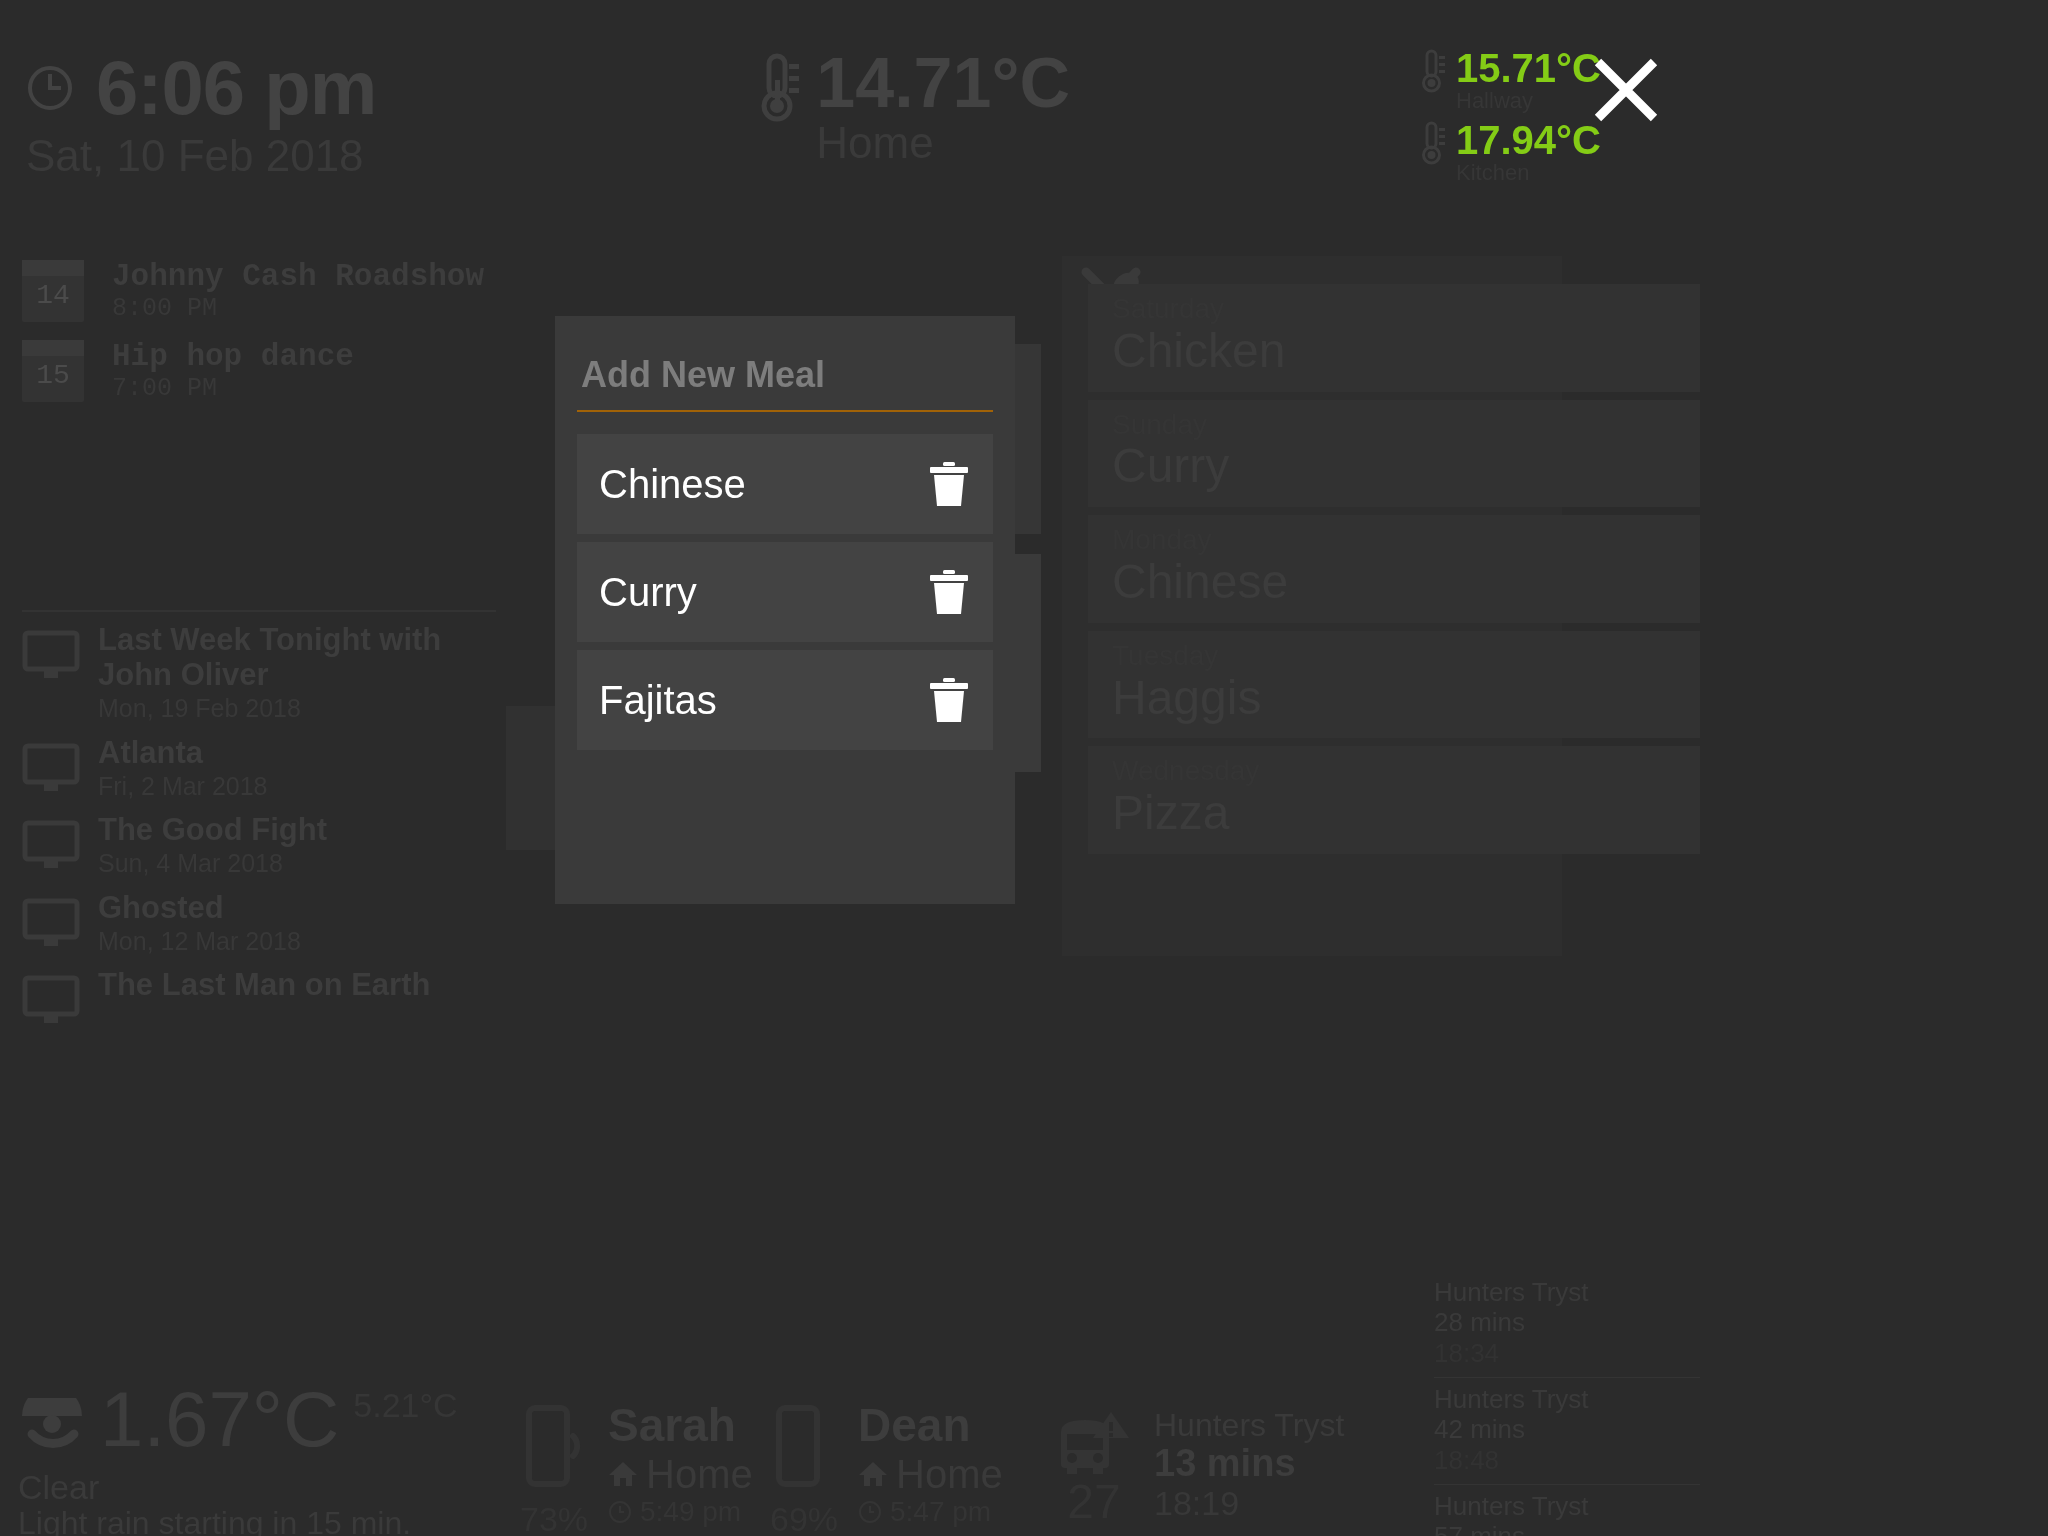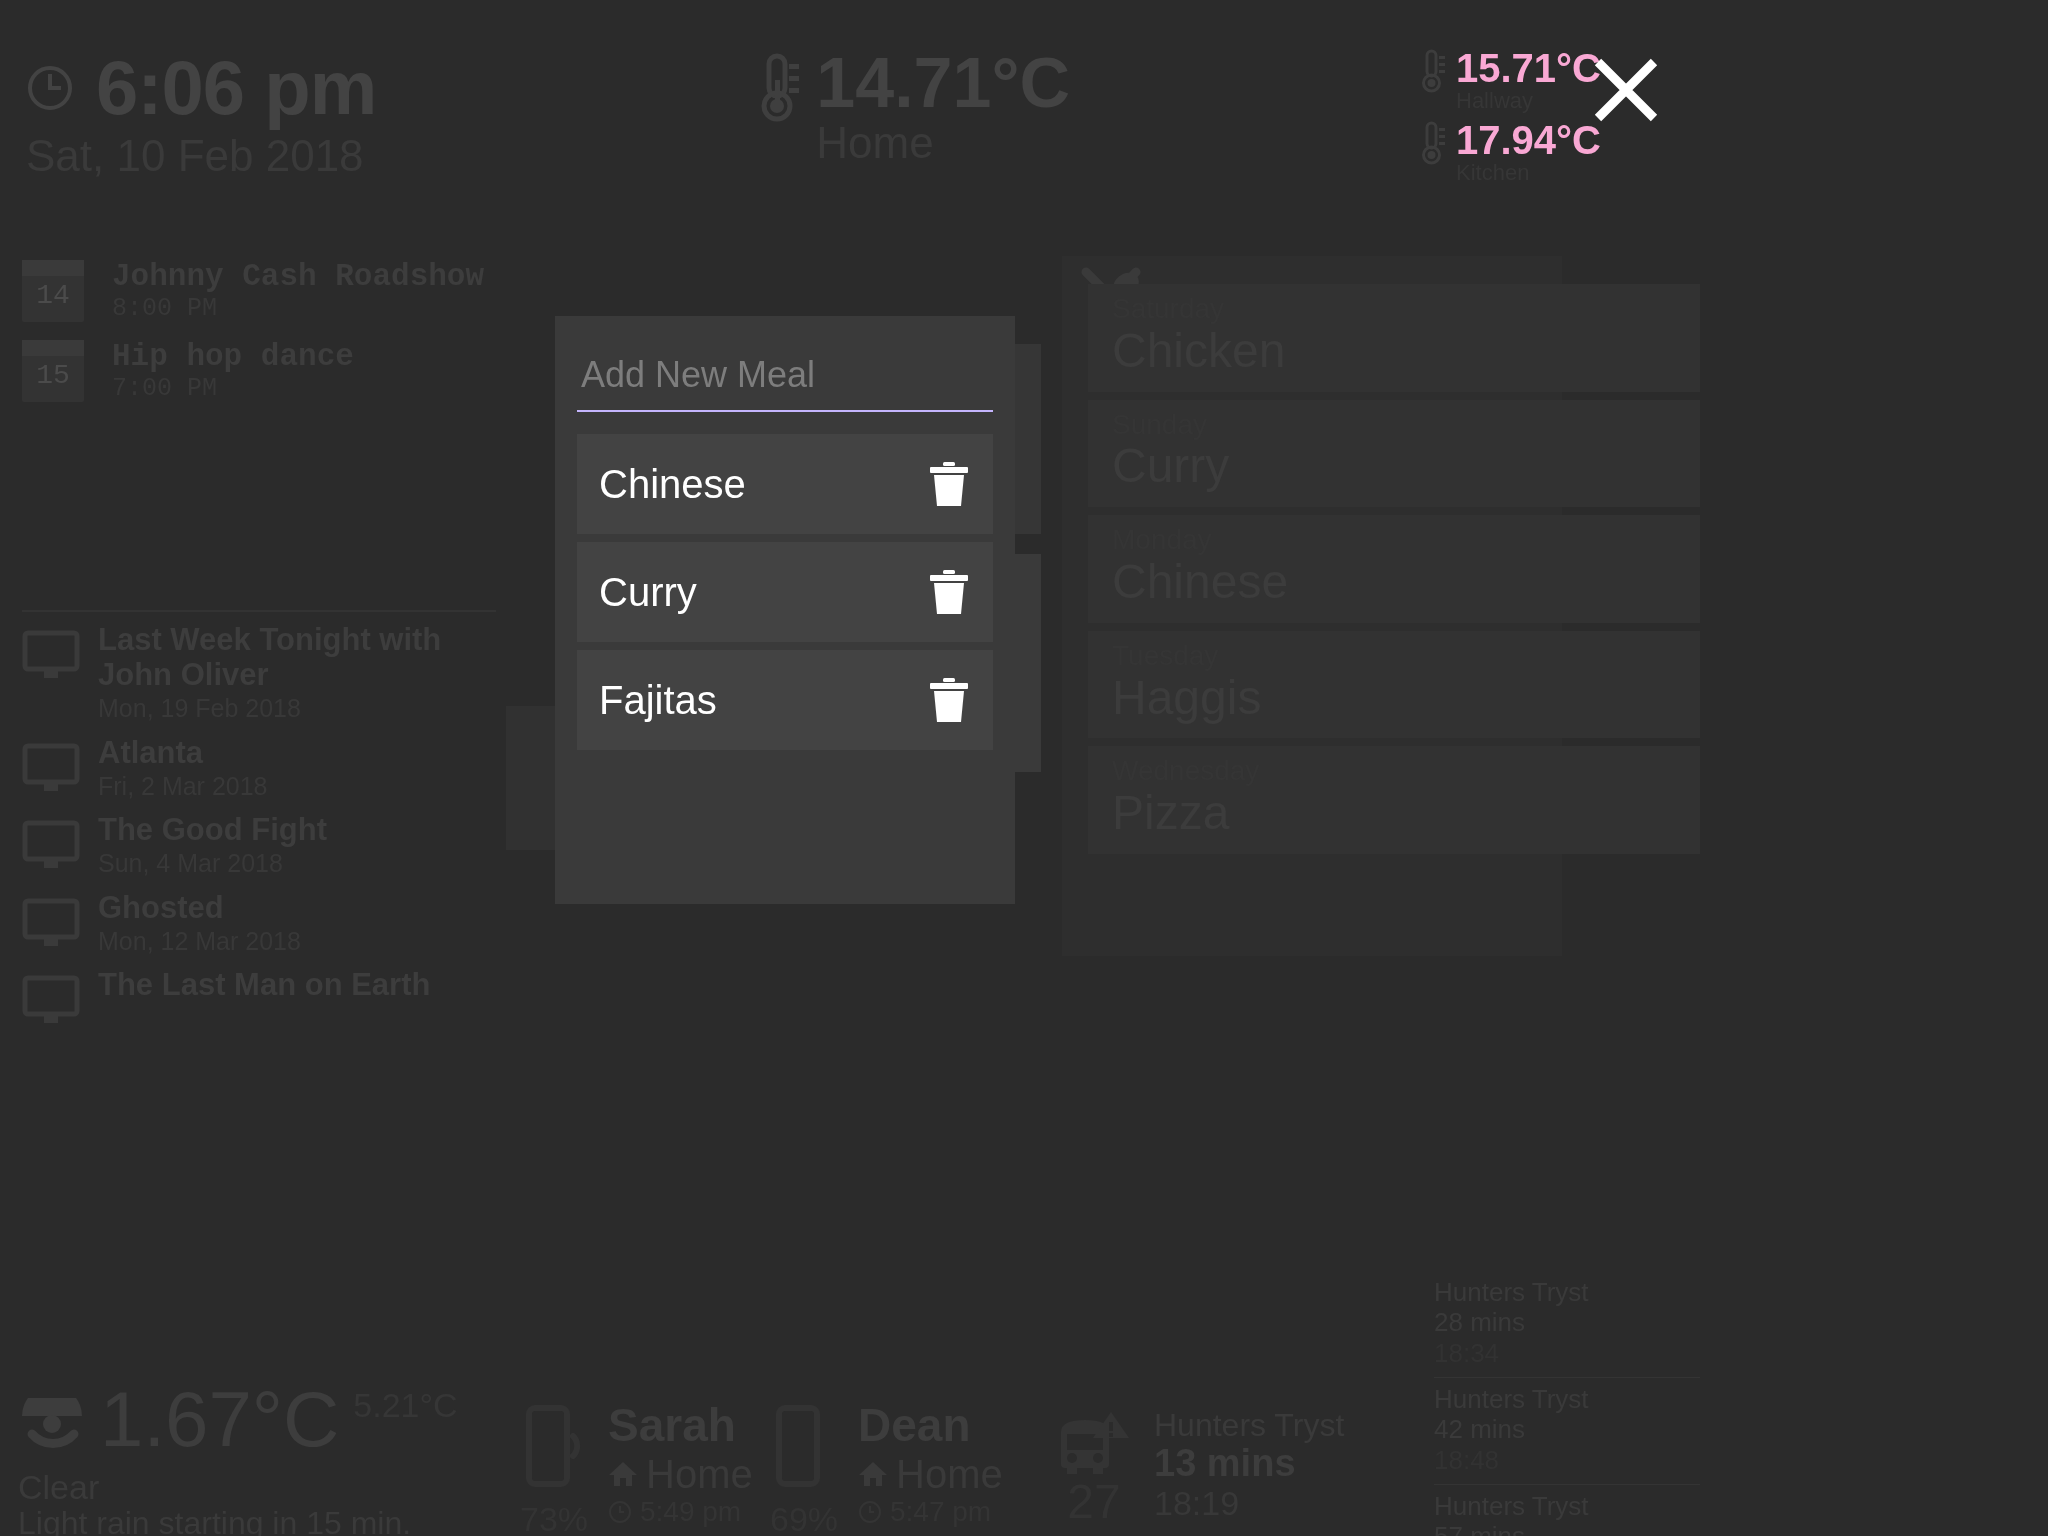--- a/index.html
+++ b/index.html
@@ -38,21 +38,21 @@
     position: absolute; right: 630px; top: 26px;
     display: flex; align-items: flex-start; gap: 12px;
   }
   #home-temp-val { font-size: 70px; font-weight: bold; color: #434343; line-height: 0.95; }
   #home-temp-label { font-size: 44px; color: #3a3a3a; line-height: 1; margin-top: 4px;}
   .thermo-icon { width: 50px; height: 74px; }
   .thermo-icon-sm { width: 28px; height: 46px; }
 
   #rooms-block { position: absolute; right: 30px; top: 24px; width: 250px;}
   .room-row { display: flex; align-items: flex-start; gap: 8px; margin-bottom: 8px;}
-  .room-val { font-size: 40px; font-weight: bold; color: #f9a8d4; line-height: 1; }
+  .room-val { font-size: 40px; font-weight: bold; color: #84cc16; line-height: 1; }
   .room-name { font-size: 22px; color: #363636; line-height: 1; margin-top: 2px;}
 
   
   #close-btn {
     position: absolute; right: 36px; top: 28px;
     width: 76px; height: 76px; cursor: pointer;
   }
 
   
   #calendar-list { position: absolute; left: 22px; top: 236px; width: 480px; }
@@ -159,23 +159,23 @@
   #modal {
     position: absolute; left: 555px; top: 292px; width: 460px; height: 588px;
     background: #3a3a3a;
     box-shadow: 0 0 0 0 rgba(0,0,0,0);
   }
   #meal-input-wrap {
     margin: 0 22px; padding-top: 38px;
   }
   #meal-input {
     width: 100%; background: transparent; border: none;
-    border-bottom: 2px solid #c4b5fd;
+    border-bottom: 2px solid #a16207;
     color: #5eead4; font-size: 36px; font-family: "Liberation Sans", sans-serif;
-    padding: 0 0 14px 4px; outline: none;
+    padding: 0 0 14px 4px; outline: none; font-weight: bold;
   }
   #meal-input::placeholder { color: #7d7d7d; opacity: 1; }
 
   #meal-list {
     margin: 22px 22px 0 22px;
     max-height: 426px; overflow: hidden; position: relative;
   }
   .meal-row {
     height: 100px; background: #434343; margin-bottom: 8px;
     display: flex; align-items: center; justify-content: space-between;

